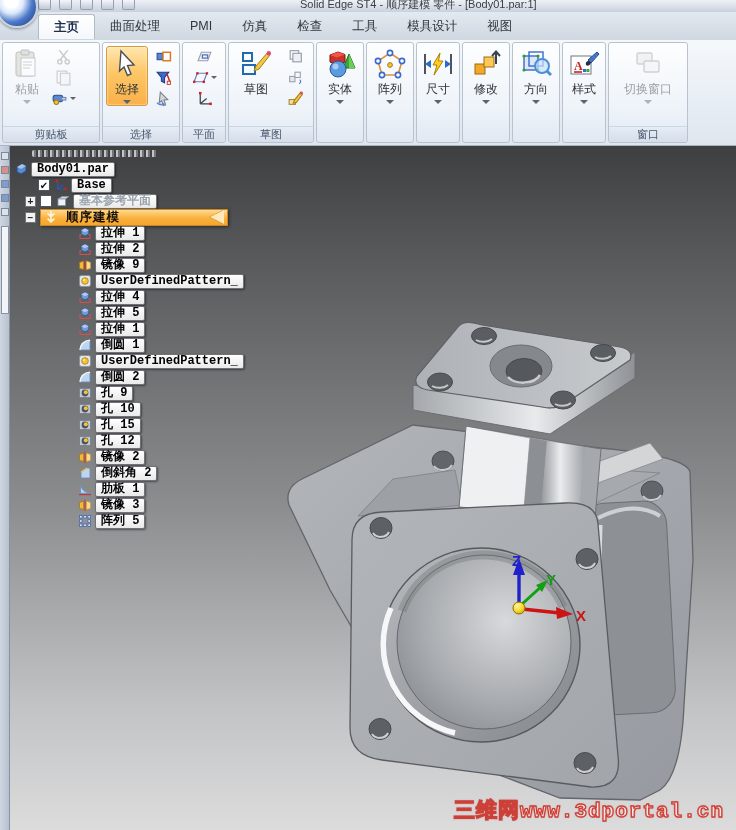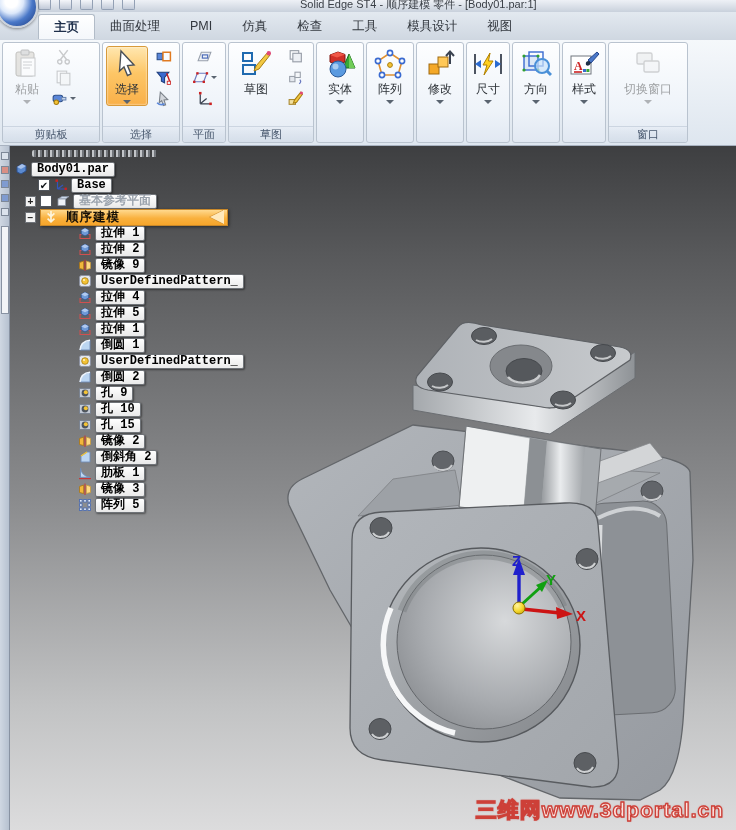--- a/index.html
+++ b/index.html
@@ -56,21 +56,21 @@
   .viewport{position:absolute;left:0;top:146px;width:736px;height:684px;
     background:linear-gradient(180deg,#3e3f41 0%,#58595b 16%,#8b8c8e 52%,#c2c3c4 82%,#dcdcdd 100%);}
   .vpsvg{position:absolute;left:0;top:0;width:736px;height:684px;}
   .dock{position:absolute;left:0;top:0;width:9px;height:100%;
     background:linear-gradient(90deg,#cfd7e2,#b6c1d0);border-right:1px solid #8892a2;}
   .dockic{width:6px;height:6px;margin:6px auto 0 auto;border:1px solid #7d8898;background:#dbe2ec;}
   .dockic.red{background:#d98f85;}  .dockic.blue{background:#7f9bd0;}
   .dockinset{width:6px;height:86px;margin:10px auto 0 auto;background:#f2f4f7;border:1px solid #8892a2;}
 
   .watermark{position:absolute;right:12px;bottom:6px;font-size:21px;font-weight:bold;
-    font-family:Liberation Sans, sans-serif;letter-spacing:1px;
+    font-family:Liberation Mono, monospace;letter-spacing:1px;
     color:rgba(255,242,240,.92);-webkit-text-stroke:1.3px #cd4038;
     text-shadow:0 0 1px #cd4038,0 0 2px rgba(205,64,56,.8);}
 
   
   .pathfinder{position:absolute;left:10px;top:2px;width:260px;}
   .grip{width:126px;height:7px;margin:2px 0 4px 22px;border-radius:2px;
     background:repeating-linear-gradient(90deg,#d9dce0 0 2px,#7c8086 2px 4px,rgba(0,0,0,0) 4px 6px);
     opacity:.85;}
   .prow{height:16px;display:flex;align-items:center;margin-top:0px;}
   .expander{width:11px;height:11px;line-height:9px;text-align:center;font-size:10px;font-weight:bold;
@@ -361,44 +361,44 @@
               <circle cx="4" cy="13" r="2.6"></circle>
           </g>
           <circle cx="16" cy="17" r="2.4" fill="#f4c335" stroke="#a87e10"></circle>
         </svg>
         <div class="blabel">阵列</div>
         <div class="caret"></div>
       </div>
     </div>
   </div>
 
-  <div class="rgroup" style="width:46px">
-    <div class="rbody" style="justify-content:center;">
-      <div class="bigbtn" style="width:44px">
-        <svg class="bicon" viewBox="0 0 32 32">
-          <rect x="5" y="16" width="10" height="10" fill="#f4a828" stroke="#a06a10"></rect>
-          <rect x="14" y="9" width="10" height="10" fill="#ffc858" stroke="#a06a10"></rect>
-          <path d="M26,16 L26,4 M22,8 L26,3.5 L30,8" stroke="#3a4250" stroke-width="2" fill="none"></path>
-        </svg>
-        <div class="blabel">修改</div>
-        <div class="caret"></div>
-      </div>
-    </div>
-  </div>
-
   <div class="rgroup" style="width:42px">
     <div class="rbody" style="justify-content:center;">
       <div class="bigbtn" style="width:40px">
         <svg class="bicon" viewBox="0 0 32 32">
           <path d="M3,6 L3,26 M29,6 L29,26" stroke="#3a4250" stroke-width="1.8"></path>
           <path d="M3,16 L9,12 L9,20 Z" fill="#2a6ad0"></path>
             <path d="M29,16 L23,12 L23,20 Z" fill="#2a6ad0"></path>
           <path d="M18,5 L11,17 L15,17 L12,27 L21,13 L16.5,13 Z" fill="#ffd020" stroke="#b08000"></path>
         </svg>
         <div class="blabel">尺寸</div>
+        <div class="caret"></div>
+      </div>
+    </div>
+  </div>
+
+  <div class="rgroup" style="width:46px">
+    <div class="rbody" style="justify-content:center;">
+      <div class="bigbtn" style="width:44px">
+        <svg class="bicon" viewBox="0 0 32 32">
+          <rect x="5" y="16" width="10" height="10" fill="#f4a828" stroke="#a06a10"></rect>
+          <rect x="14" y="9" width="10" height="10" fill="#ffc858" stroke="#a06a10"></rect>
+          <path d="M26,16 L26,4 M22,8 L26,3.5 L30,8" stroke="#3a4250" stroke-width="2" fill="none"></path>
+        </svg>
+        <div class="blabel">修改</div>
         <div class="caret"></div>
       </div>
     </div>
   </div>
 
   <div class="rgroup" style="width:46px">
     <div class="rbody" style="justify-content:center;">
       <div class="bigbtn" style="width:44px">
         <svg class="bicon" viewBox="0 0 32 32">
           <rect x="4" y="8" width="14" height="14" fill="#dce8f6" stroke="#3a6ad0" stroke-width="1.4"></rect>
@@ -756,20 +756,30 @@
               <use href="#ic-hole"></use>
             </svg>
       <span class="plabel">孔 15</span>
 
     </span>
   </div>
         <div class="prow k-feature">
 
     <span class="rowbody">
       <svg class="picon">
+              <use href="#ic-hole"></use>
+            </svg>
+      <span class="plabel">孔 12</span>
+
+    </span>
+  </div>
+        <div class="prow k-feature">
+
+    <span class="rowbody">
+      <svg class="picon">
               <use href="#ic-mirror"></use>
             </svg>
       <span class="plabel">镜像 2</span>
 
     </span>
   </div>
         <div class="prow k-feature">
 
     <span class="rowbody">
       <svg class="picon">

